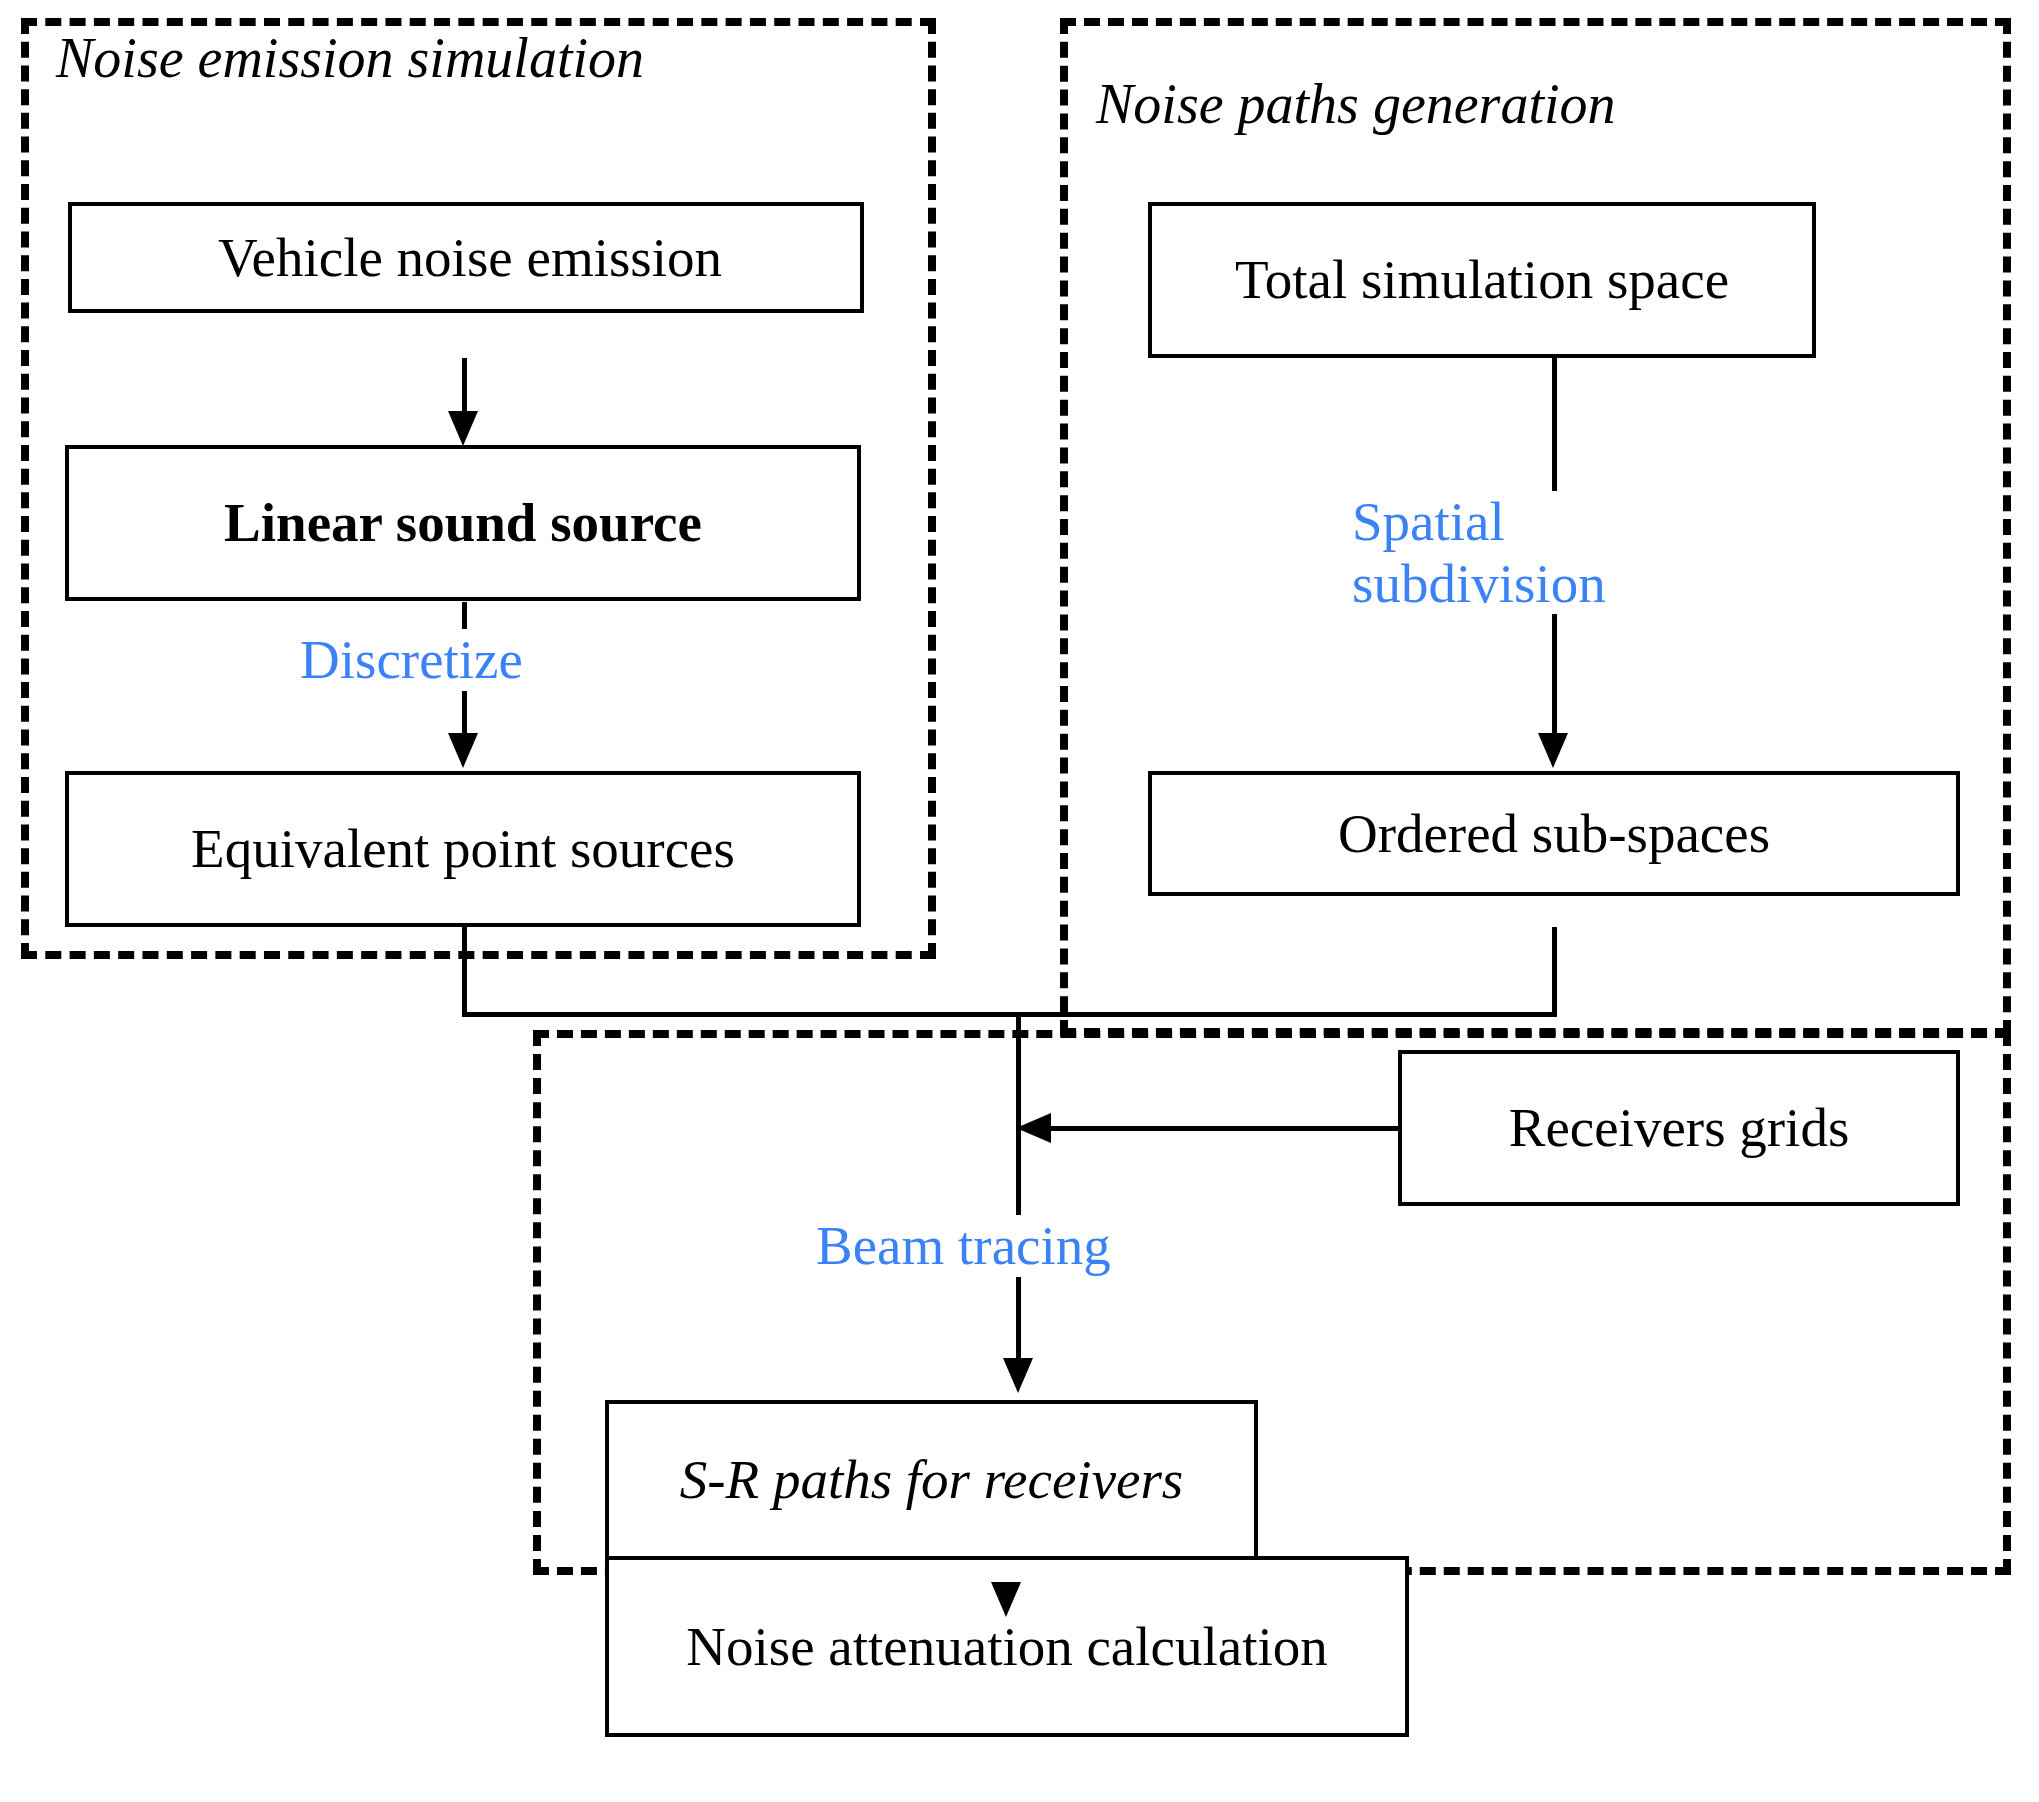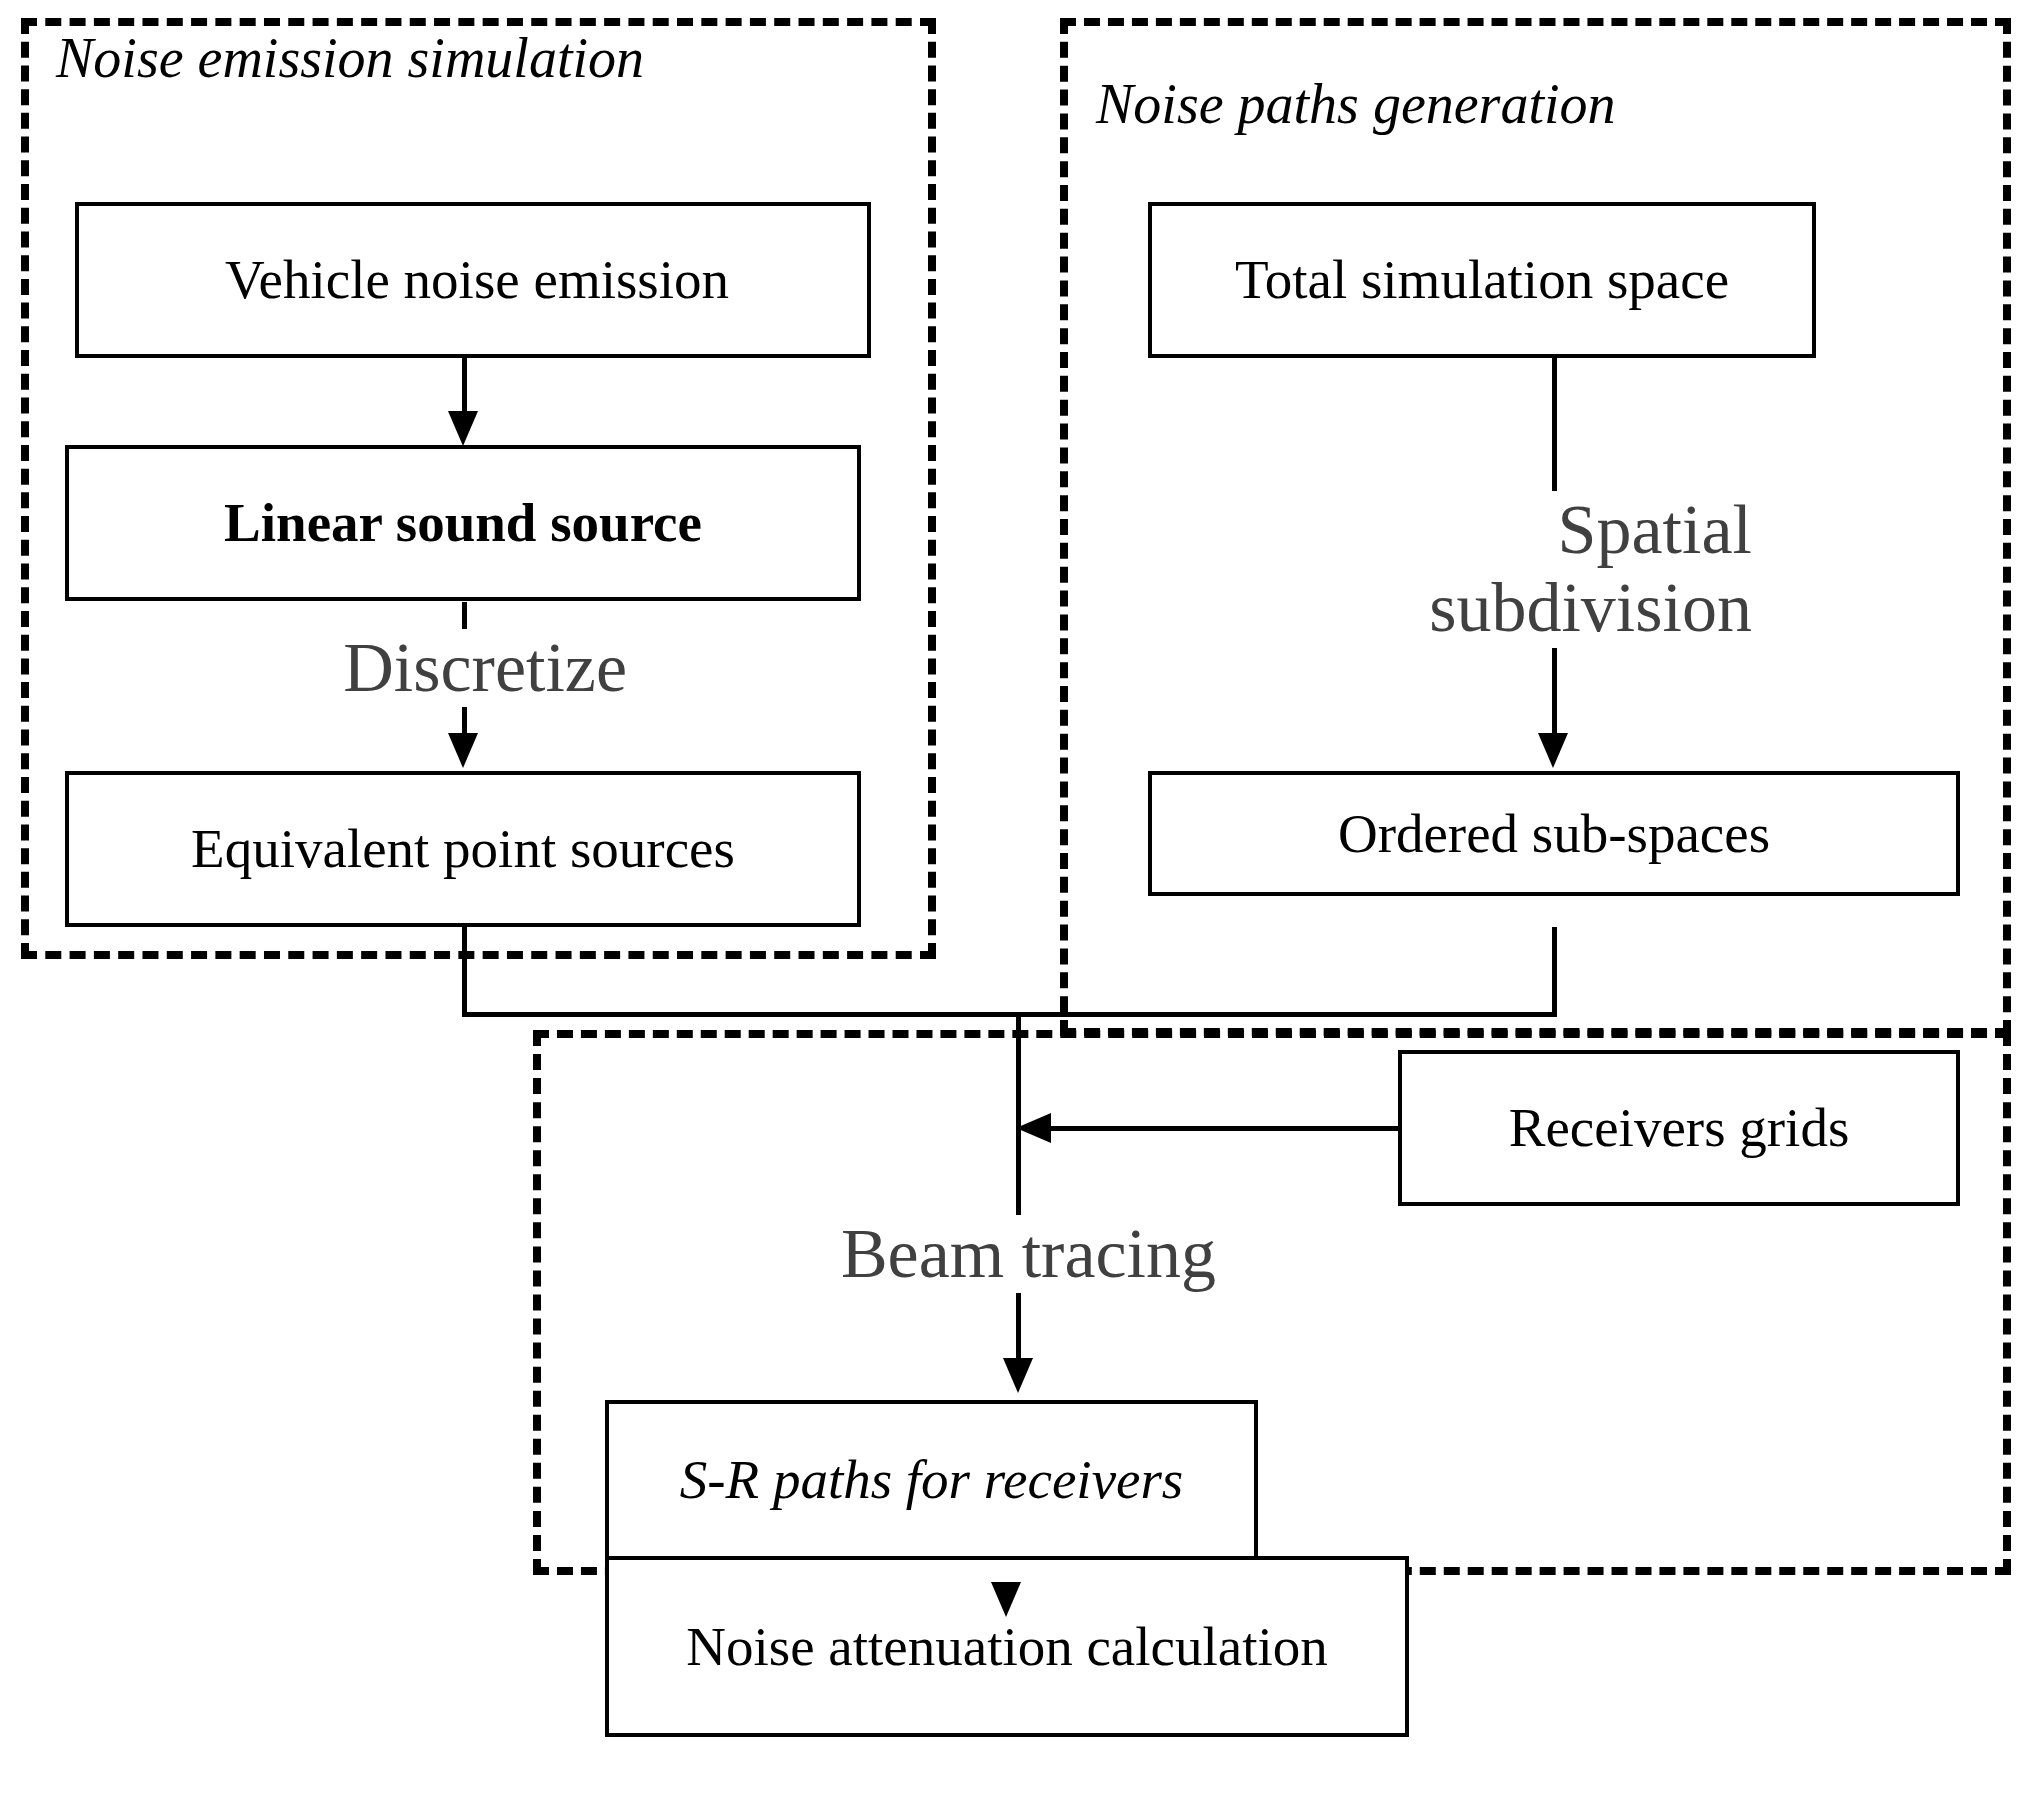--- a/index.html
+++ b/index.html
@@ -73,43 +73,43 @@
     width: 0;
     height: 0;
     border-top: 15.5px solid transparent;
     border-bottom: 15.5px solid transparent;
     border-right: 35px solid #000000;
     z-index: 6;
   }
   
   .edge-label {
     position: absolute;
-    font-size: 70px;
+    font-size: 55px;
     line-height: 1.12;
-    color: #404040;
-    text-align: right;
+    color: #3b82f6;
+    text-align: left;
     white-space: pre-line;
     z-index: 7;
     background: #ffffff;
   }
 </style>
 </head>
 <body>
 
 <div id="canvas">
 
   <div class="group" style="left:21px; top:18px; width:915px; height:941px;"></div>
   <div class="group-title" style="left:56px; top:30px;">Noise emission simulation</div>
 
   <div class="group" style="left:1060px; top:18px; width:951px; height:1018px;"></div>
   <div class="group-title" style="left:1096px; top:30px;margin-top:46px;">Noise paths generation</div>
 
   <div class="group" style="left:533px; top:1030px; width:1478px; height:545px;"></div>
 
-  <div class="box" style="left:75px; top:202px; width:796px; height:156px;padding-left:8px;">
+  <div class="box" style="left:68px; top:202px; width:796px; height:111px;padding-left:8px;">
     <span>Vehicle noise emission</span>
   </div>
 
   <div class="box" style="left:65px; top:445px; width:796px; height:156px;font-weight:bold;">
     <span>Linear sound source</span>
   </div>
 
   <div class="box" style="left:65px; top:771px; width:796px; height:156px;">
     <span>Equivalent point sources</span>
   </div>

